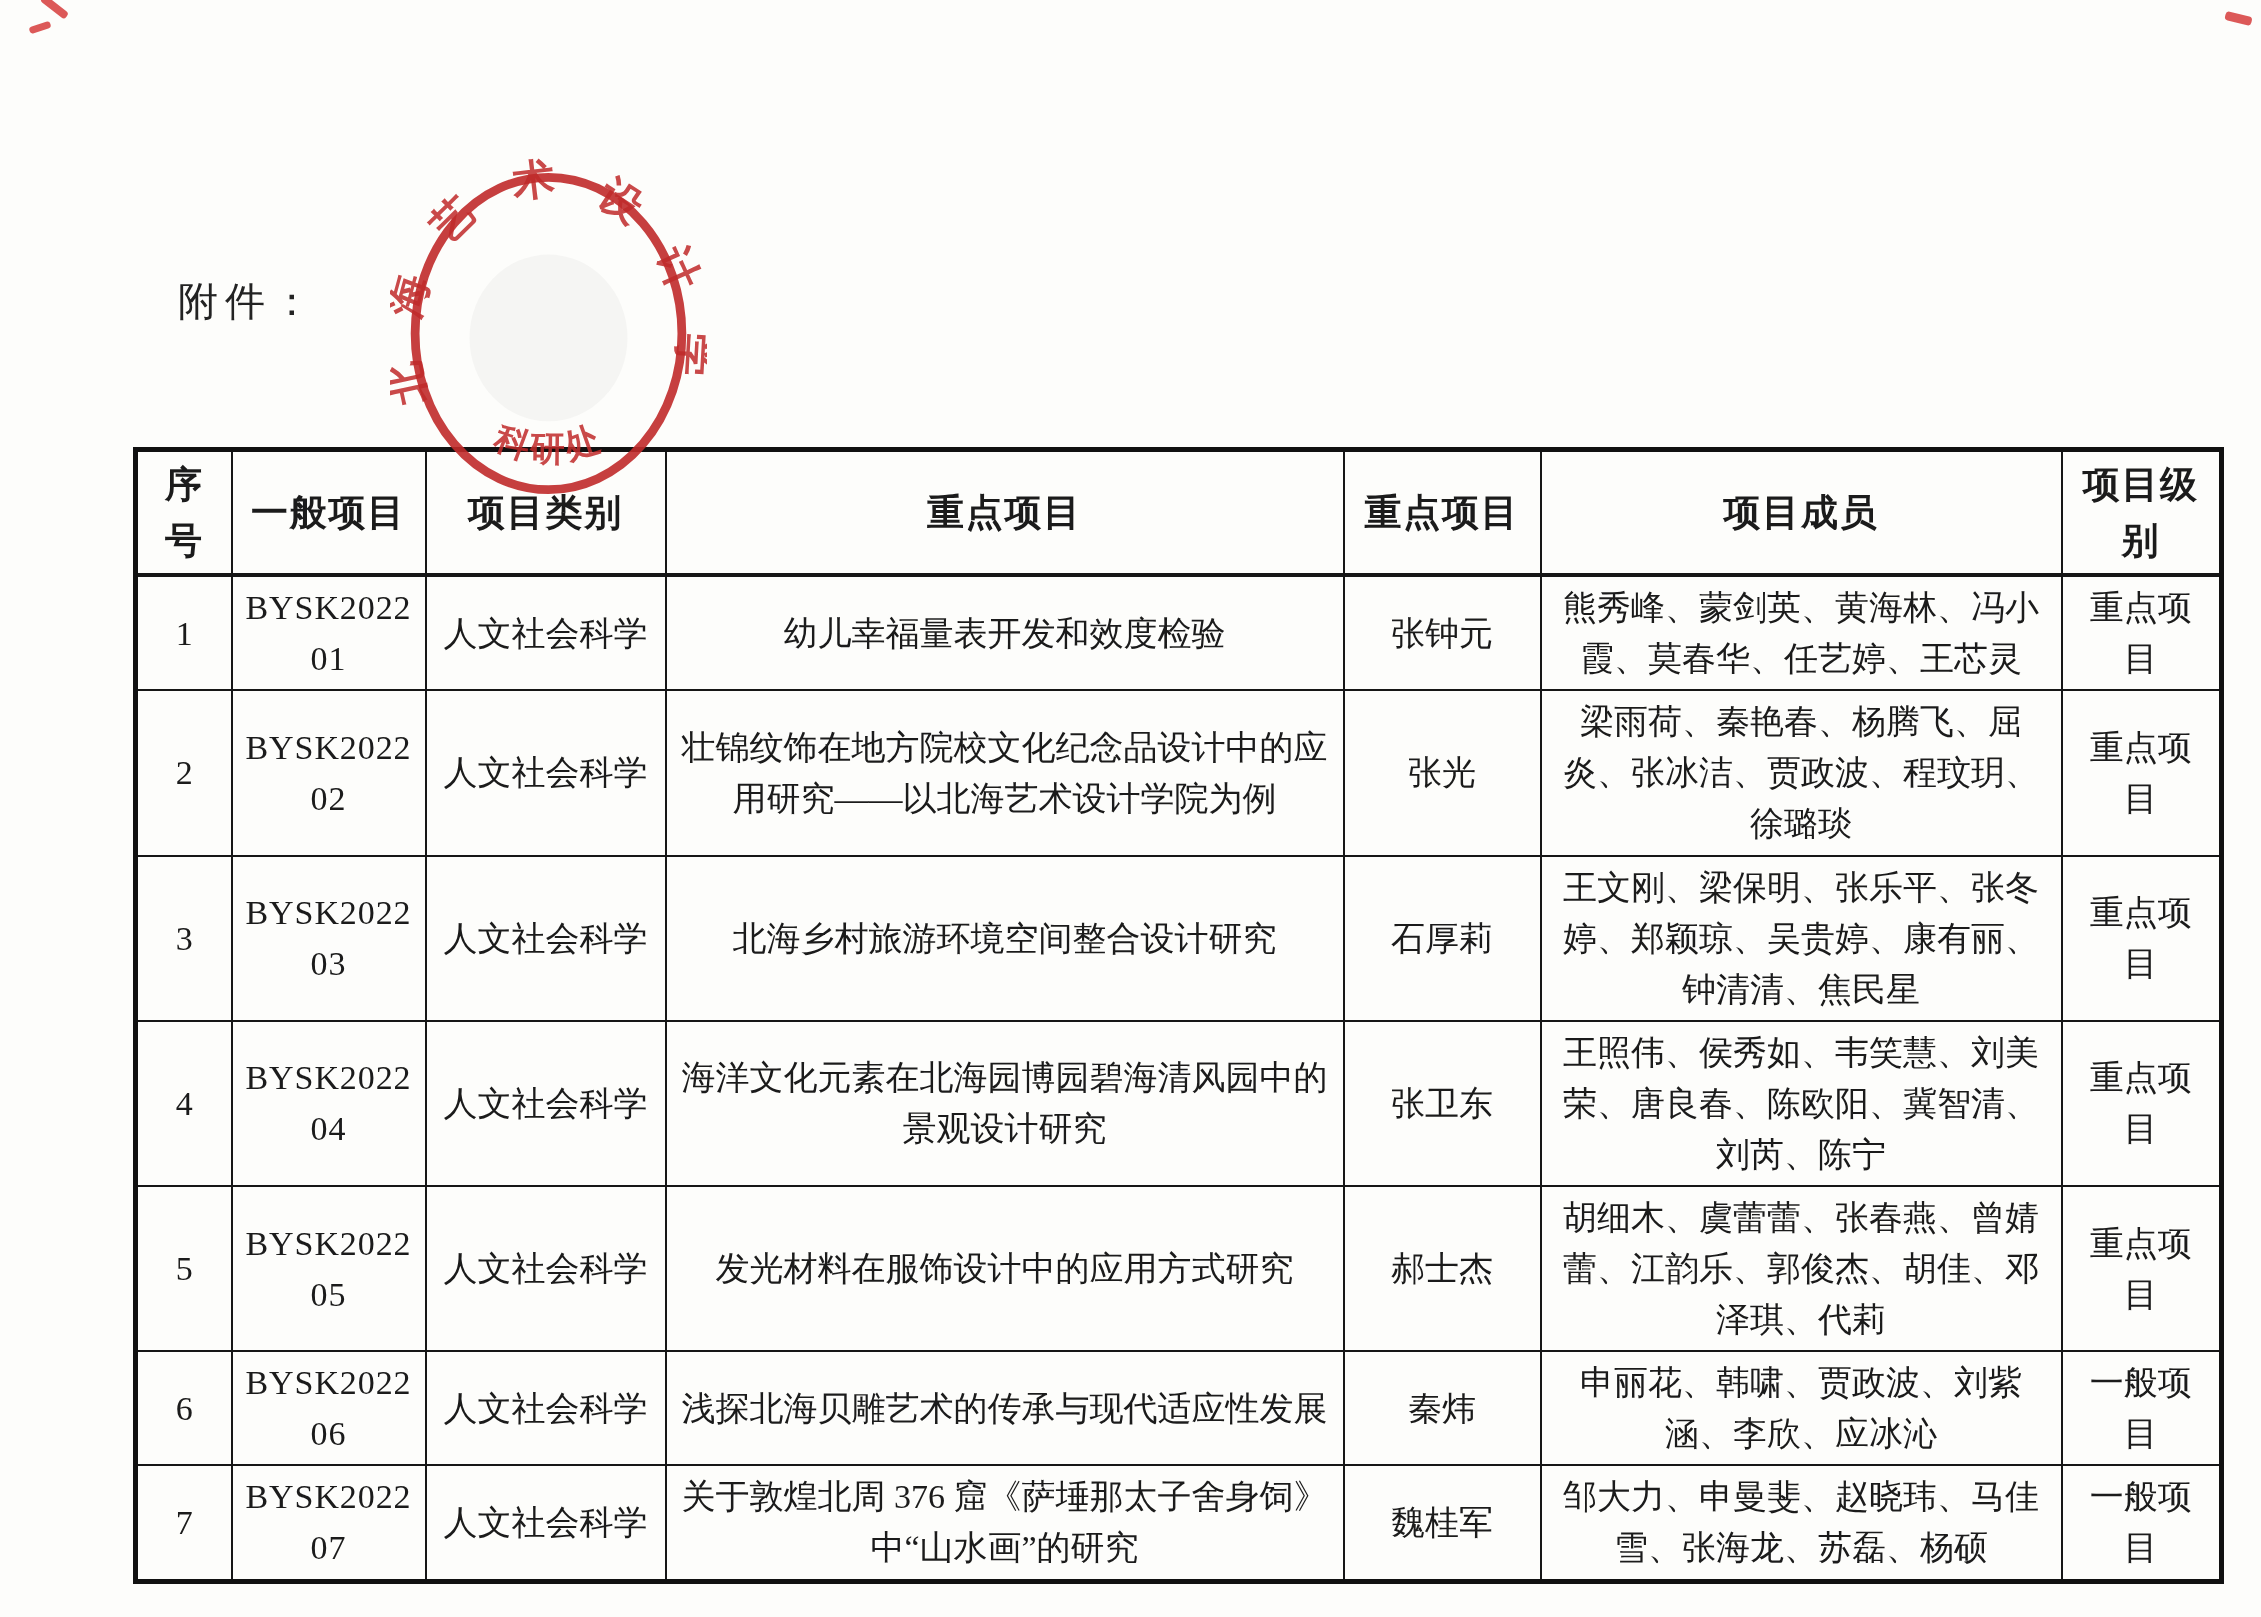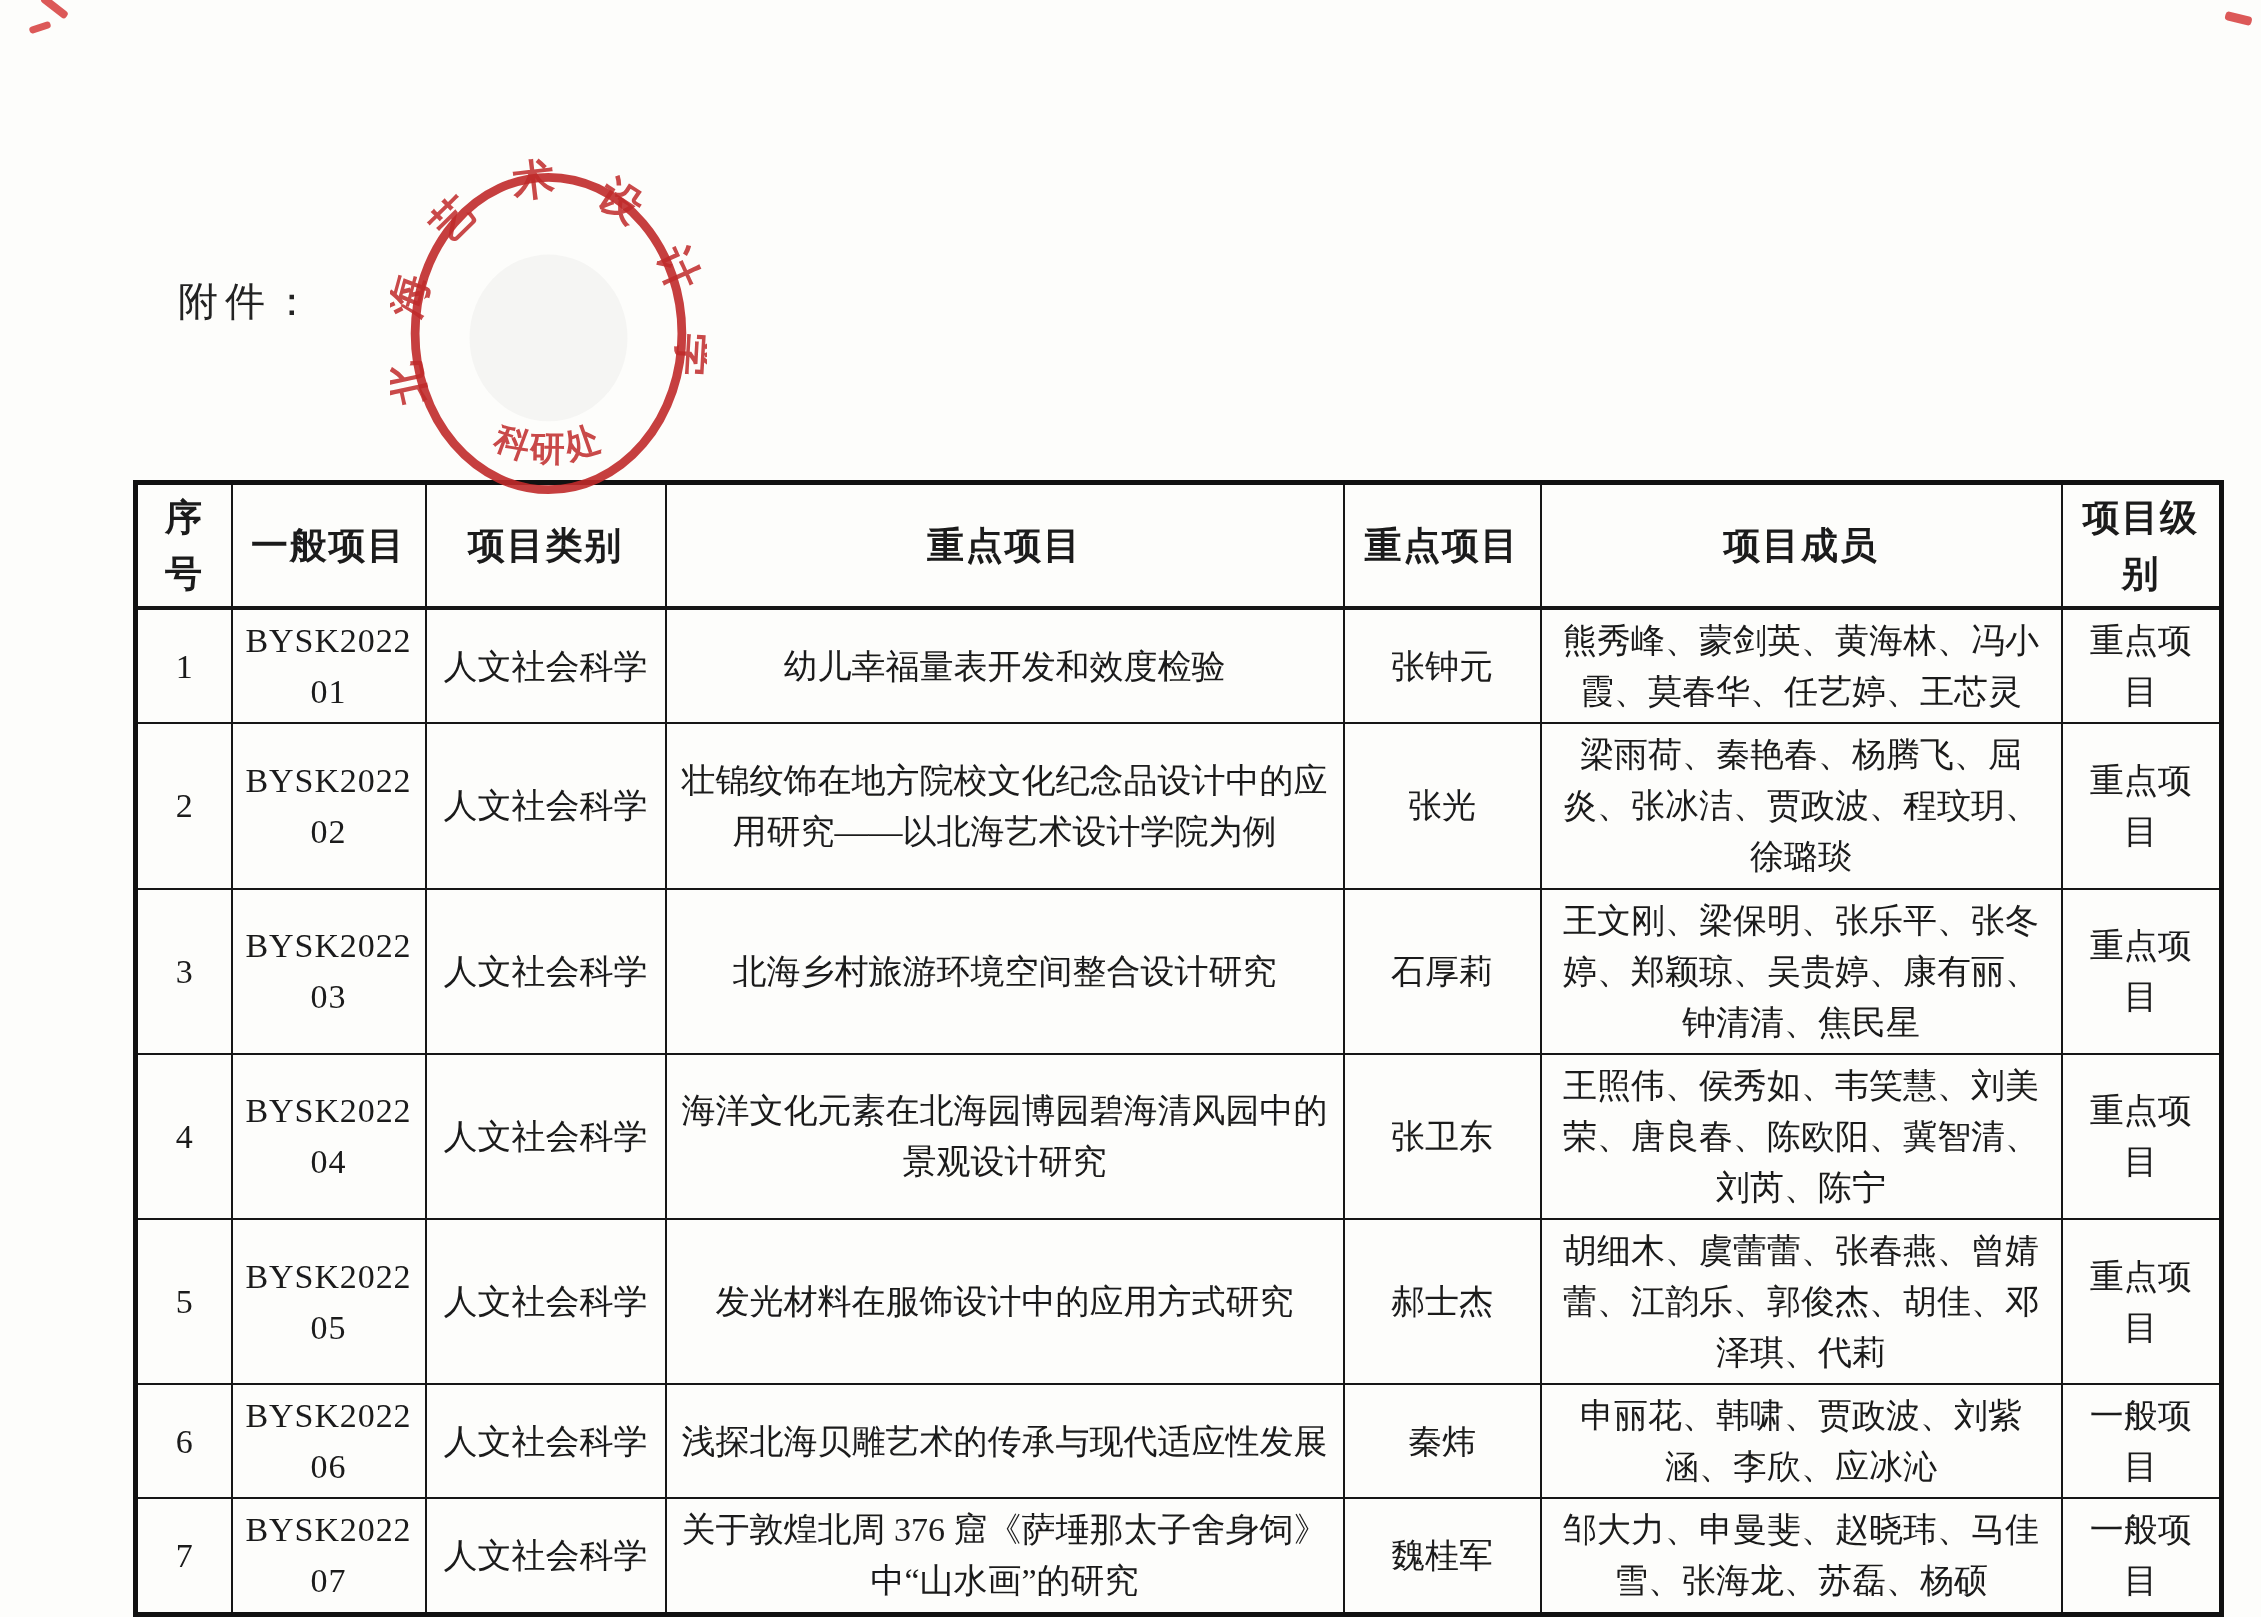--- a/index.html
+++ b/index.html
@@ -41,21 +41,21 @@
     background:transparent;
     z-index:2;
   }
   table.projects th, table.projects td{
     border:2.6px solid #161616;
     font-size:34px;line-height:1.5;
     text-align:center;vertical-align:middle;
     padding:5.1px 10.3px;
     word-break:break-all;
   }
-  table.projects{border:5.1px solid #111;margin-top:33px;}
+  table.projects{border:5.1px solid #111;}
   table.projects thead th{font-weight:700;font-size:37px;letter-spacing:1.7px;border-bottom-width:4.3px;}
   thead tr{height:79px;}
   tbody tr:nth-child(1){height:104px;}
   tbody tr:nth-child(2){height:101px;}
   tbody tr:nth-child(3){height:135px;}
   tbody tr:nth-child(4){height:139px;}
   tbody tr:nth-child(5){height:135px;}
   tbody tr:nth-child(6){height:103px;}
   tbody tr:nth-child(7){height:110px;}
   td.cell-name{text-align:left;padding-left:15.4px;padding-right:15.4px;}

